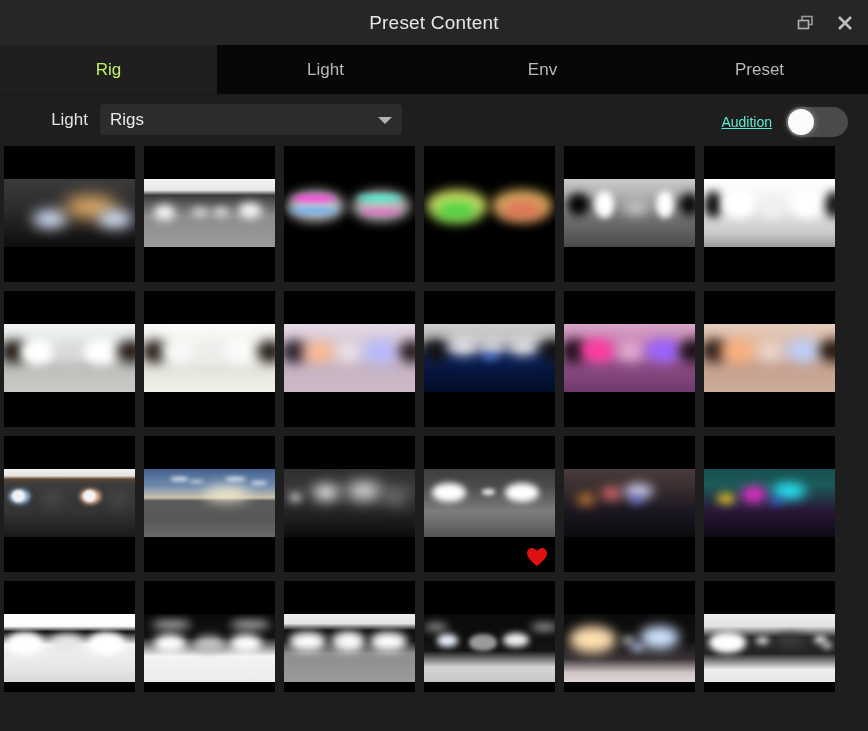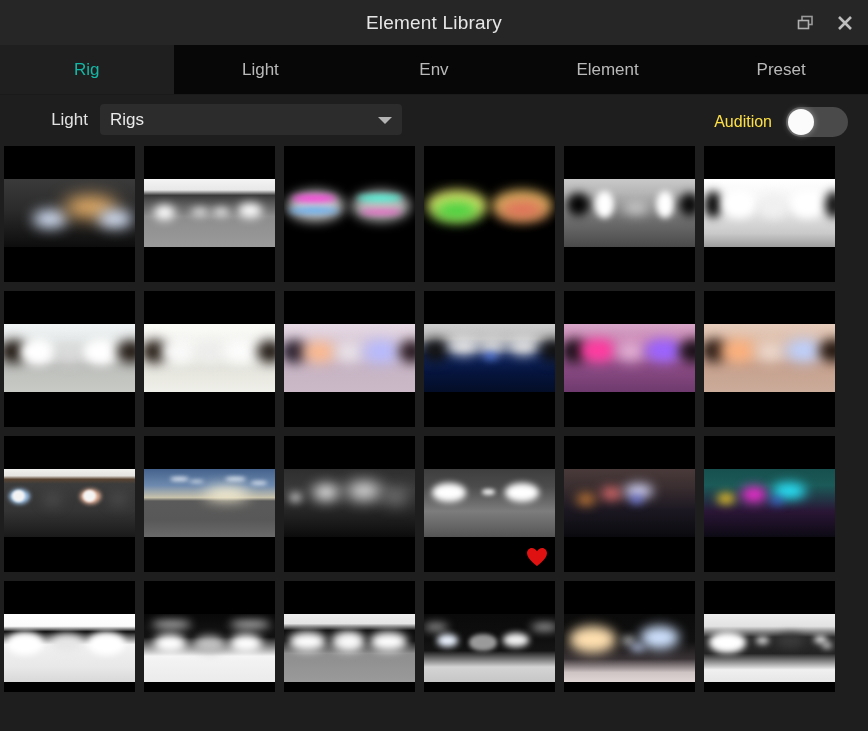--- a/index.html
+++ b/index.html
@@ -59,21 +59,21 @@
     align-items: center;
     justify-content: center;
     font-size: 17px;
     color: #b9b9b9;
     cursor: pointer;
     background: #070707;
     user-select: none;
   }
   .tab.active {
     background: #1f1f1f;
-    color: #14b8a6;
+    color: #bef264;
   }
 
   
   .toolbar {
     background: #1e1e1e;
     padding: 6px 0 8px 0;
     position: relative;
   }
   .tb-row {
     display: flex;
@@ -124,21 +124,21 @@
   .icon-btn svg { display: block; }
 
   .audition {
     position: absolute;
     right: 20px;
     top: 12px;
     display: flex;
     align-items: center;
     gap: 14px;
   }
-  .audition-label { font-size: 16px; color: #fde047; }
+  .audition-label { font-size: 14px; color: #5eead4; text-decoration: underline; }
   .toggle {
     width: 62px; height: 30px;
     background: #4a4a4a;
     border-radius: 15px;
     position: relative;
     cursor: pointer;
   }
   .toggle .knob {
     position: absolute;
     left: 2px; top: 2px;
@@ -183,21 +183,21 @@
     bottom: 5px;
     width: 22px; height: 20px;
     pointer-events: none;
   }
   .fav svg { display:block; }
 </style>
 </head>
 <body>
 
 <div class="titlebar">
-  <div class="title-text">Element Library</div>
+  <div class="title-text">Preset Content</div>
   <div class="win-buttons">
     <div class="win-btn">
       <svg width="17" height="16" viewBox="0 0 17 16">
         <rect x="5" y="1.5" width="10" height="8" fill="none" stroke="#9a9a9a" stroke-width="1.6"></rect>
         <rect x="1.5" y="5.5" width="10" height="8" fill="#333" stroke="#b0b0b0" stroke-width="1.6"></rect>
       </svg>
     </div>
     <div class="win-btn">
       <svg width="18" height="18" viewBox="0 0 18 18">
         <path d="M3 3 L15 15 M15 3 L3 15" stroke="#bdbdbd" stroke-width="2.6" stroke-linecap="butt"></path>
@@ -208,23 +208,20 @@
 
 <div class="tabbar">
   <div class="tab active">
       <span>Rig</span>
     </div>
   <div class="tab">
       <span>Light</span>
     </div>
   <div class="tab">
       <span>Env</span>
-    </div>
-  <div class="tab">
-      <span>Element</span>
     </div>
   <div class="tab">
       <span>Preset</span>
     </div>
 </div>
 
 <div class="toolbar">
 
   <div class="tb-row">
     <div class="tb-label">Light</div>

